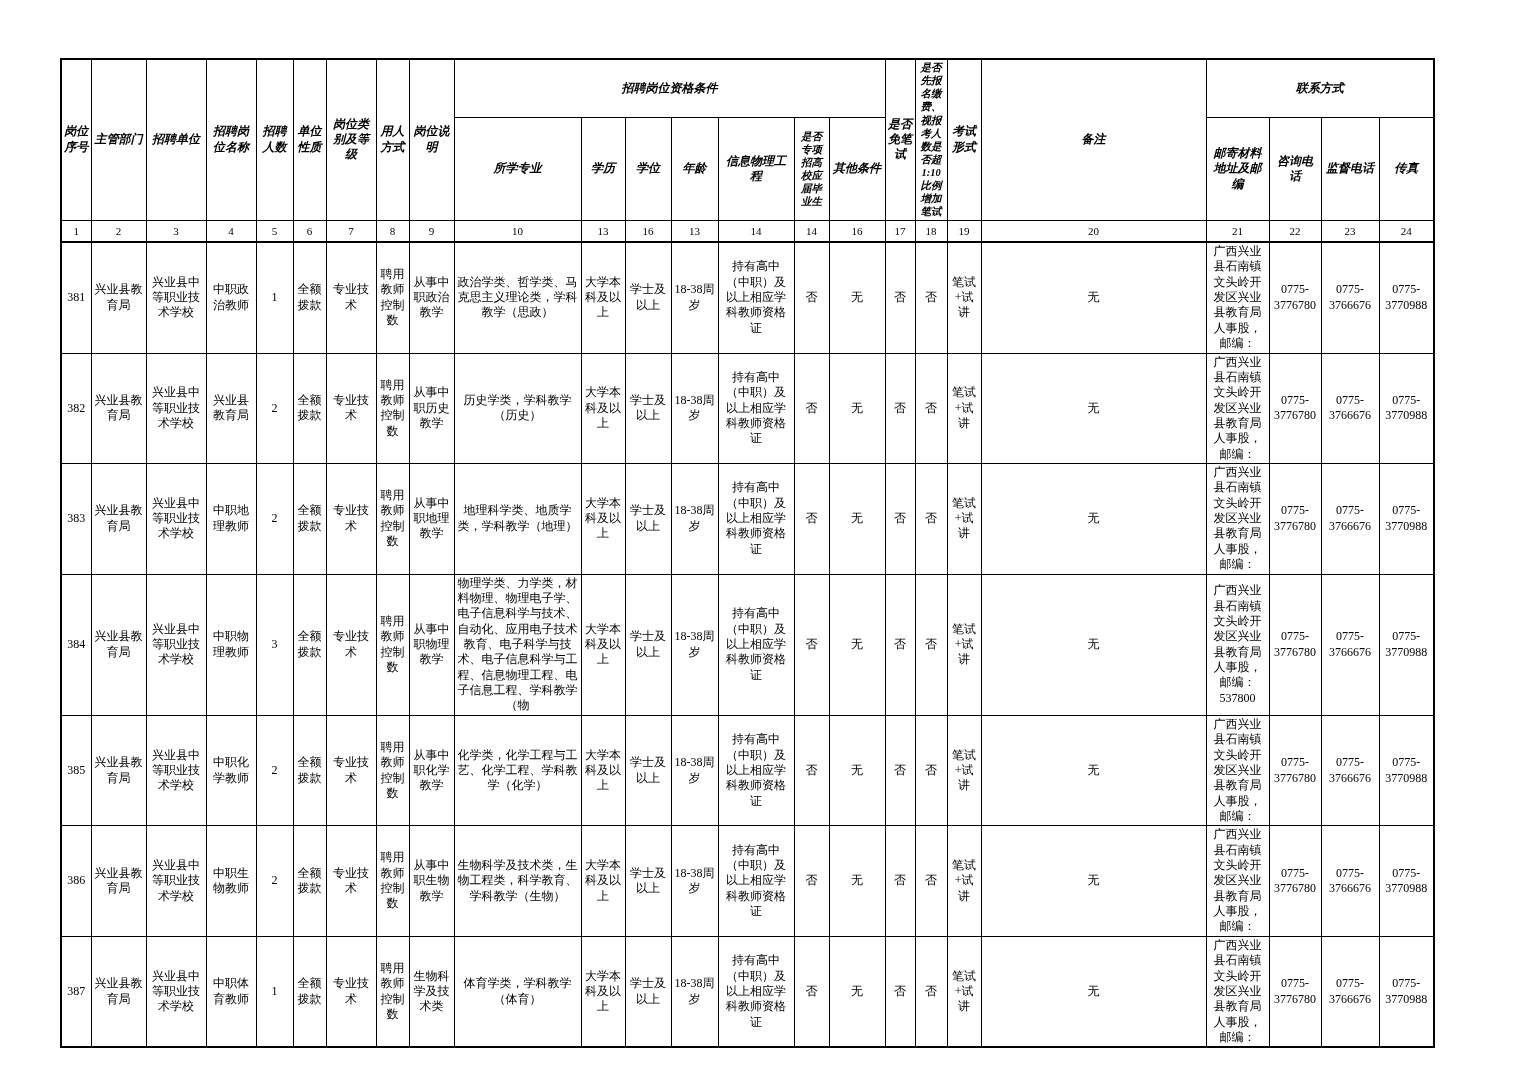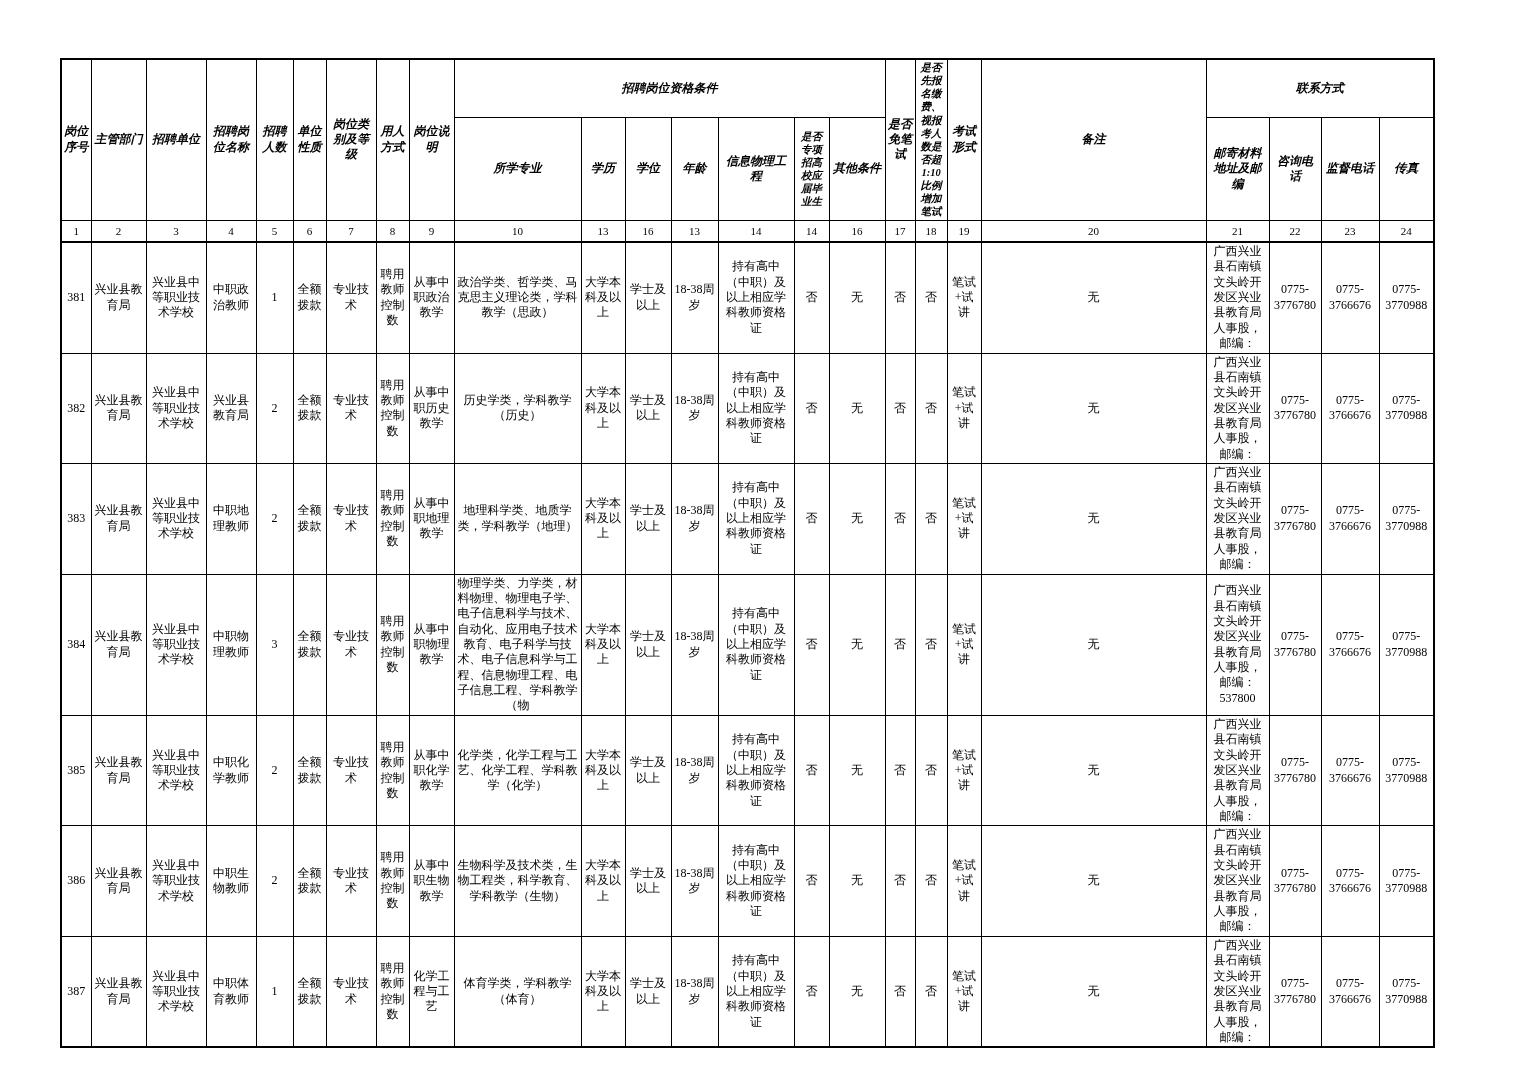--- a/index.html
+++ b/index.html
@@ -301,21 +301,21 @@
         </tr>
         <tr>
           <td>387</td>
           <td>兴业县教育局</td>
           <td>兴业县中等职业技术学校</td>
           <td>中职体育教师</td>
           <td>1</td>
           <td>全额拨款</td>
           <td>专业技术</td>
           <td>聘用教师控制数</td>
-          <td>化学工程与工艺</td>
+          <td>生物科学及技术类</td>
           <td>体育学类，学科教学（体育）</td>
           <td>大学本科及以上</td>
           <td>学士及以上</td>
           <td>18-38周岁</td>
           <td>持有高中（中职）及以上相应学科教师资格证</td>
           <td>否</td>
           <td>无</td>
           <td>否</td>
           <td>否</td>
           <td>笔试+试讲</td>

